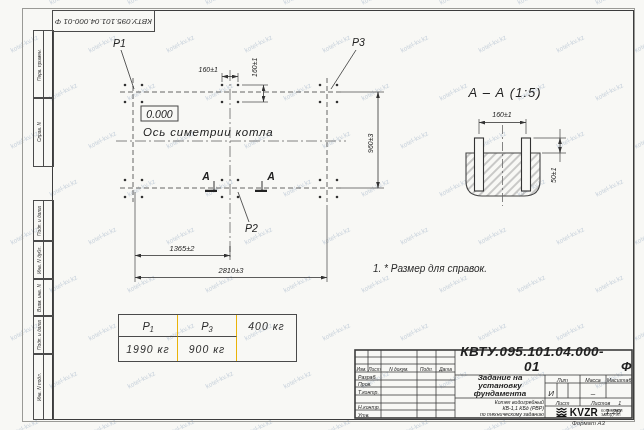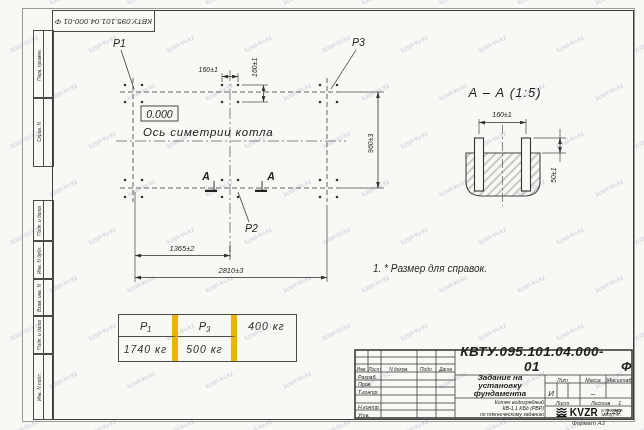--- a/index.html
+++ b/index.html
@@ -22,21 +22,21 @@
   .fig{position:absolute;left:0;top:0;z-index:3;}
   .fig text{font-family:"Liberation Sans",sans-serif;font-style:italic;fill:#222;}
   
   .notes{position:absolute;left:328px;top:263px;width:302px;z-index:4;
          font-size:10px;font-style:italic;line-height:1.24;color:#2a2a2a;}
   .notes p{margin:0;text-indent:45px;}
   
   .loads{position:absolute;left:118px;top:314px;width:177px;height:46px;z-index:4;
          display:grid;grid-template-columns:1fr 1fr 1fr;grid-template-rows:22px 24px;
          border:1.1px solid #4a4a4a;background:transparent;}
-  .loads .cell{border-right:6px solid #eab308;border-bottom:1px solid #4a4a4a;
+  .loads .cell{border-right:1px solid #eab308;border-bottom:1px solid #4a4a4a;
          display:flex;align-items:center;justify-content:center;font-style:italic;}
   .loads .cell:nth-child(3n){border-right:none;}
   .loads .cell.val{border-bottom:none;font-size:10.5px;letter-spacing:1px;}
   .loads .cell.hdr{font-size:11px;}
   
   .tbt{position:absolute;z-index:4;font-style:italic;color:#222;display:flex;align-items:flex-end;justify-content:center;text-align:center;}
   .docnum{left:455px;top:351px;width:177px;height:23px;font-size:13.5px;font-weight:600;letter-spacing:.4px;}
   .docnum .ltr{margin-left:12px;}
   .tb-title{left:456px;top:376px;width:88px;height:22px;font-size:8px;line-height:7.9px;font-weight:600;}
   .tb-product{left:456px;top:399px;width:88px;height:18px;font-size:5.2px;line-height:6px;flex-direction:column;}
@@ -309,22 +309,22 @@
   </svg>
 
   <div class="notes">
     <p>1. * Размер для справок.</p>
   </div>
 
   <div class="loads">
     <div class="cell hdr">Р₁</div>
     <div class="cell hdr">Р₃</div>
     <div class="cell val">400 кг</div>
-    <div class="cell val">1740 кг</div>
-    <div class="cell val">500 кг</div>
+    <div class="cell val">1990 кг</div>
+    <div class="cell val">900 кг</div>
   </div>
 
   <div class="tbt docnum">
     <span>КВТУ.095.101.04.000-01</span>
     <span class="ltr">Ф</span>
   </div>
   <div class="tbt tb-title">Задание на установку фундамента</div>
   <div class="tbt tb-product">
     <span>Котел водогрейный</span>
     <span>КВ-1,1 КБд (РВР)</span>

